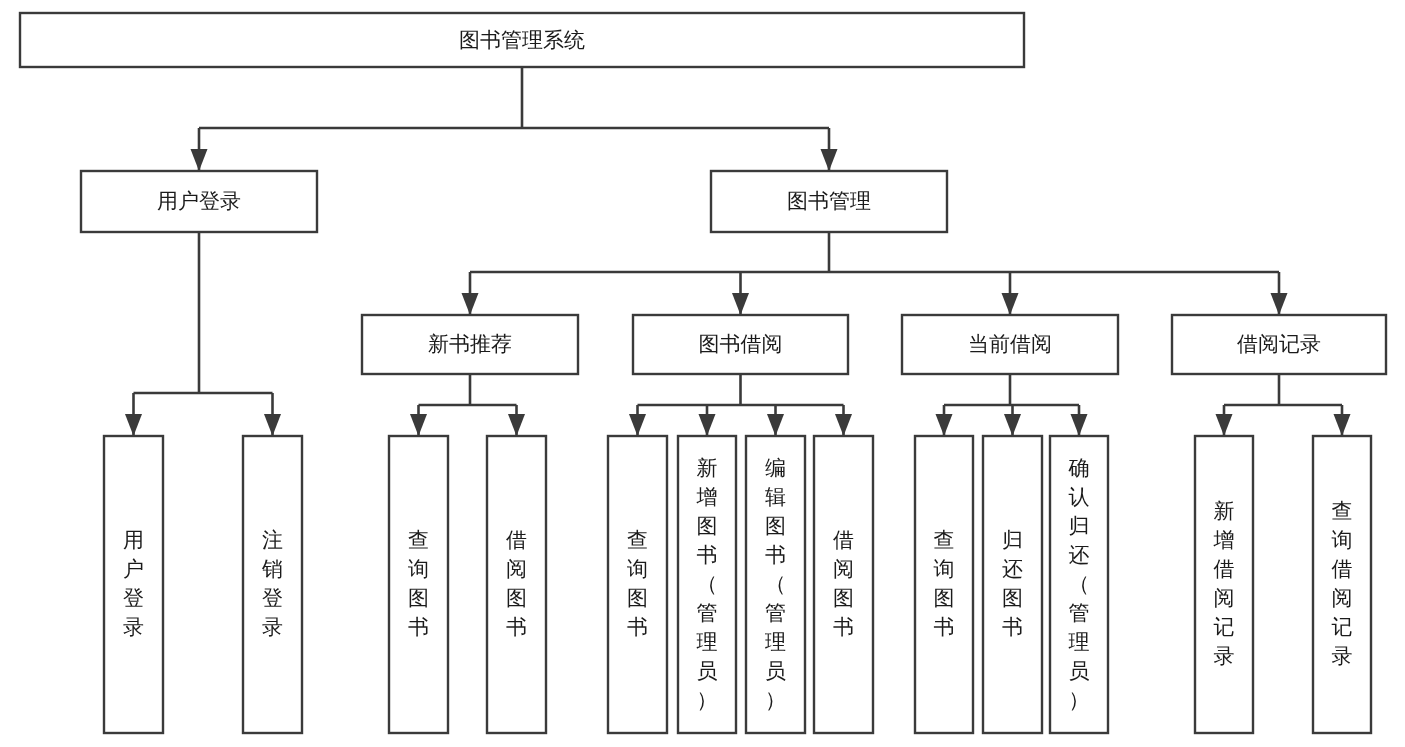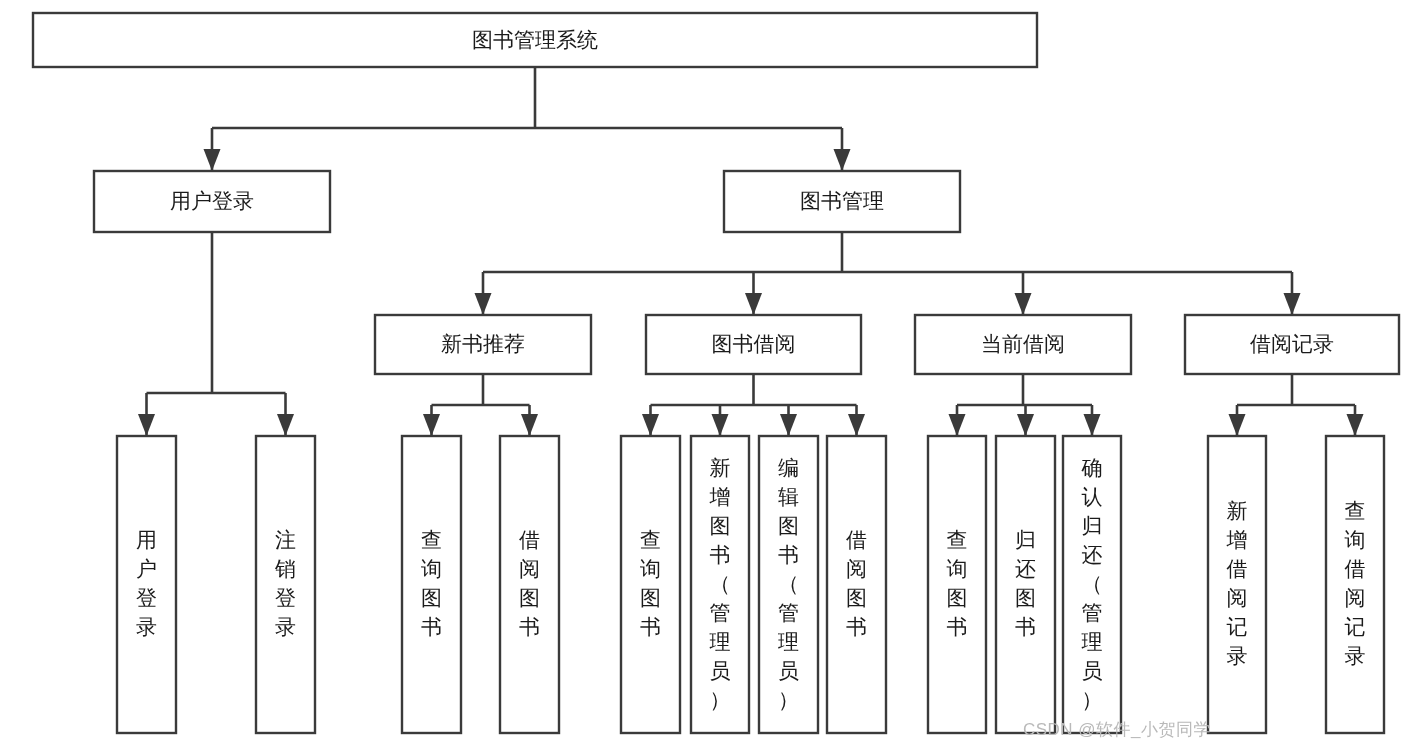--- a/index.html
+++ b/index.html
@@ -13,21 +13,20 @@
     font-family: "Liberation Sans", "DejaVu Sans", sans-serif;
     overflow: hidden;
     position: relative;
   }
   #diagram-root {
     position: absolute;
     left: 0;
     top: 0;
     width: 1210px;
     height: 747px;
-    margin-left: 13px;
   }
   svg.diagram {
     display: block;
     width: 1405px;
     height: 747px;
   }
   .node-box {
     fill: #ffffff;
     stroke: #3a3a3a;
     stroke-width: 2.4;
@@ -260,14 +259,13 @@
           <rect x="1313" y="436" width="58" height="297" class="node-box" fill="#ffffff" stroke="#3a3a3a"></rect>
           <text x="1342" y="518" class="node-label-v">查</text>
           <text x="1342" y="547" class="node-label-v">询</text>
           <text x="1342" y="576" class="node-label-v">借</text>
           <text x="1342" y="605" class="node-label-v">阅</text>
           <text x="1342" y="634" class="node-label-v">记</text>
           <text x="1342" y="663" class="node-label-v">录</text>
         </g>
       </g>
   </svg>
-  <div class="watermark">CSDN @软件_小贺同学</div>
 </div>
 
 </body></html>

